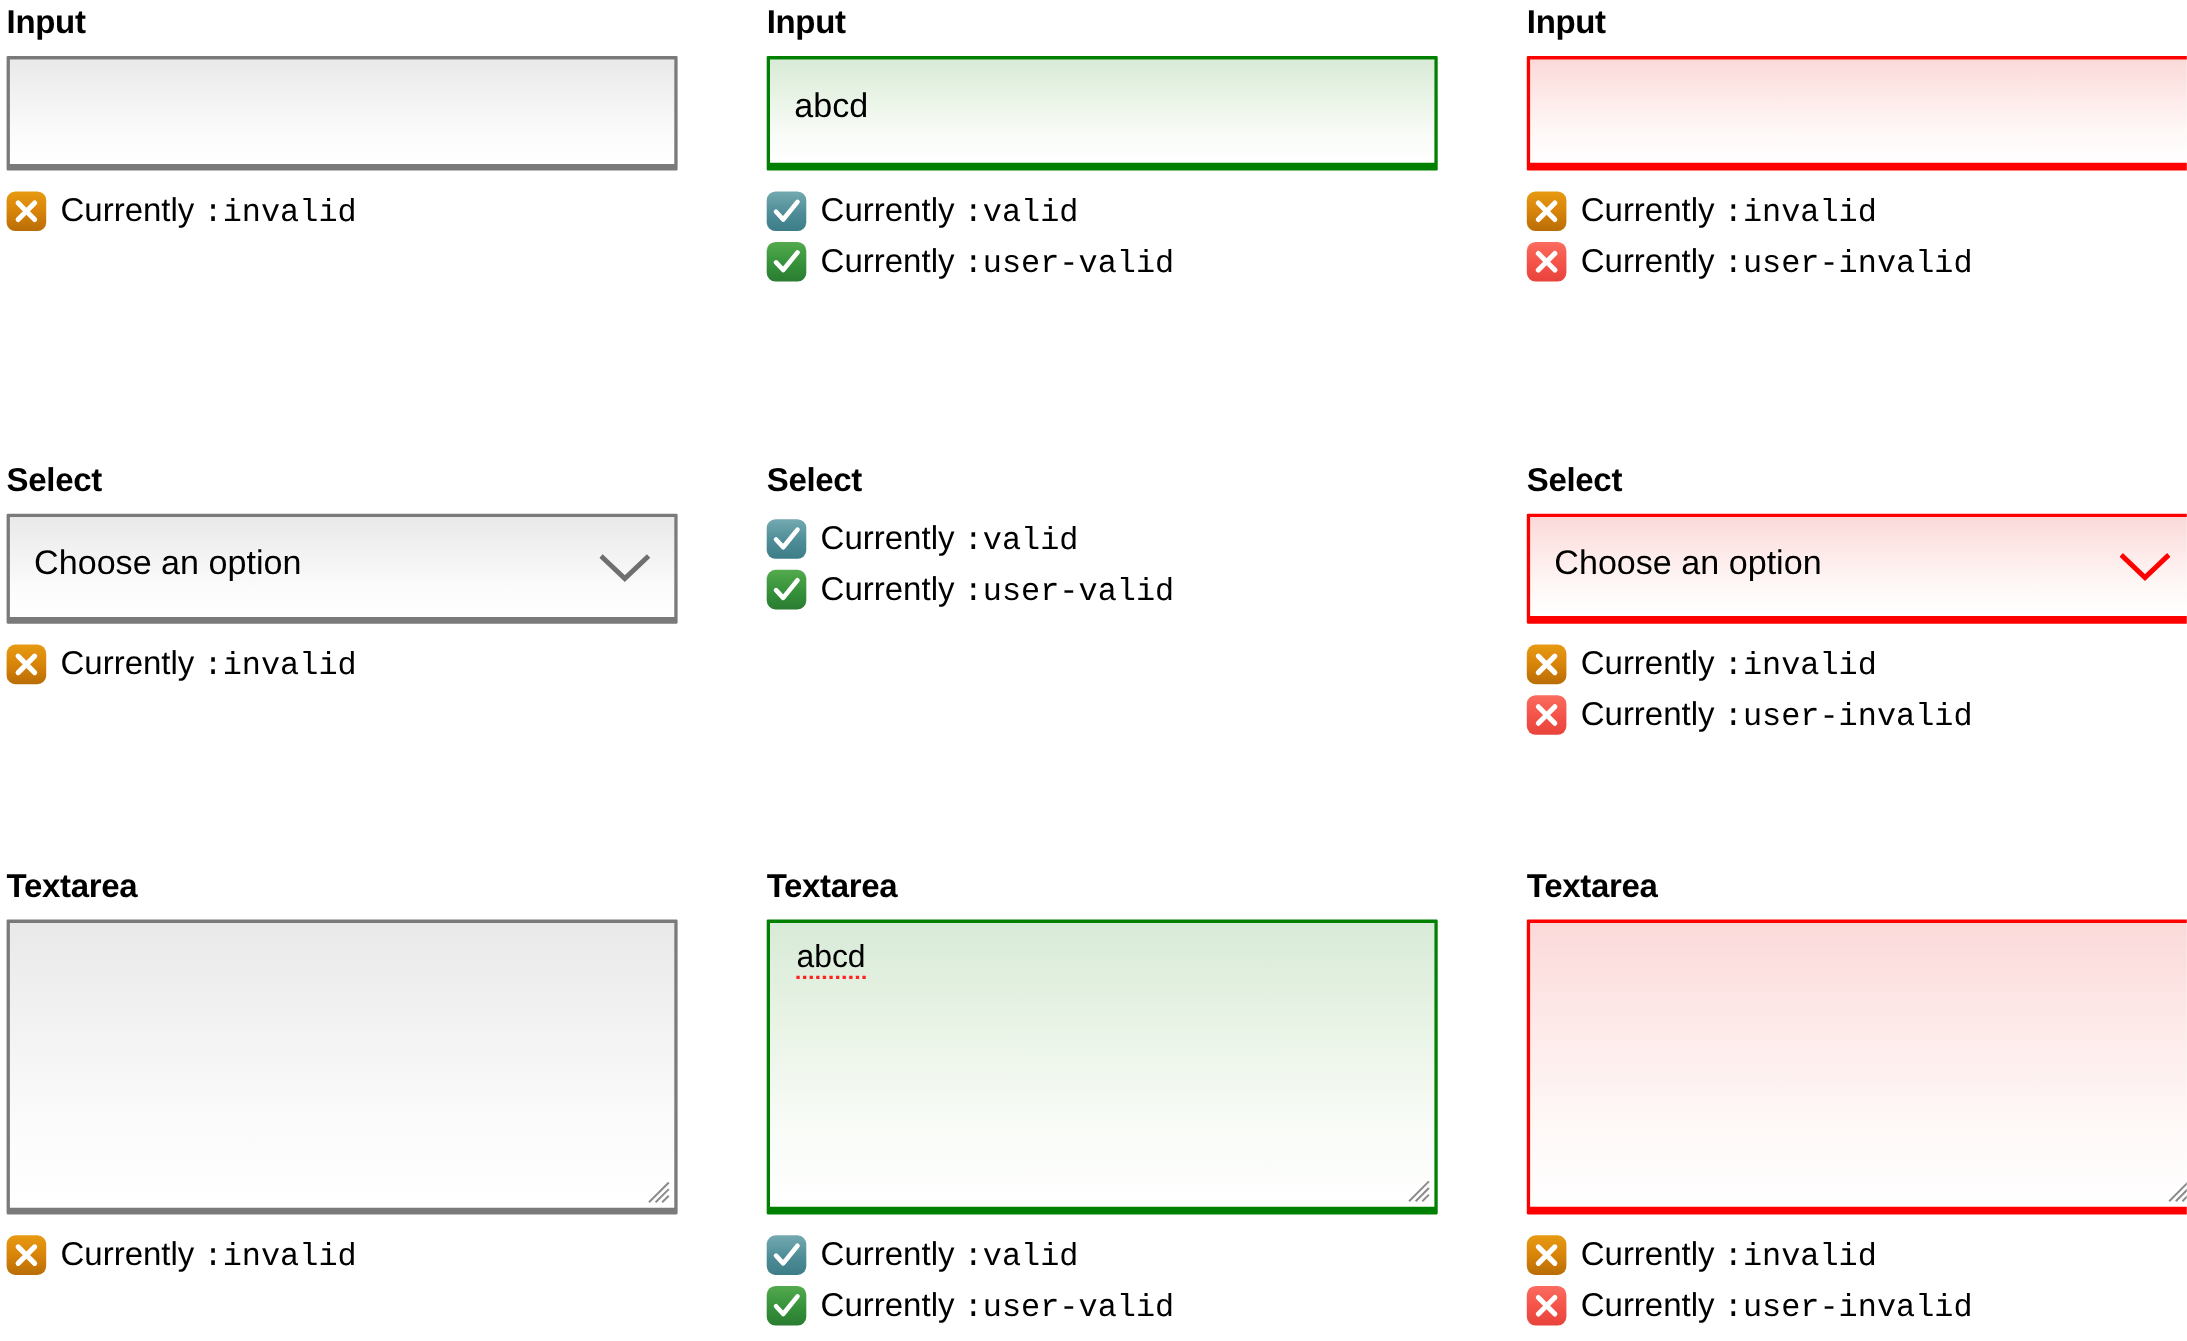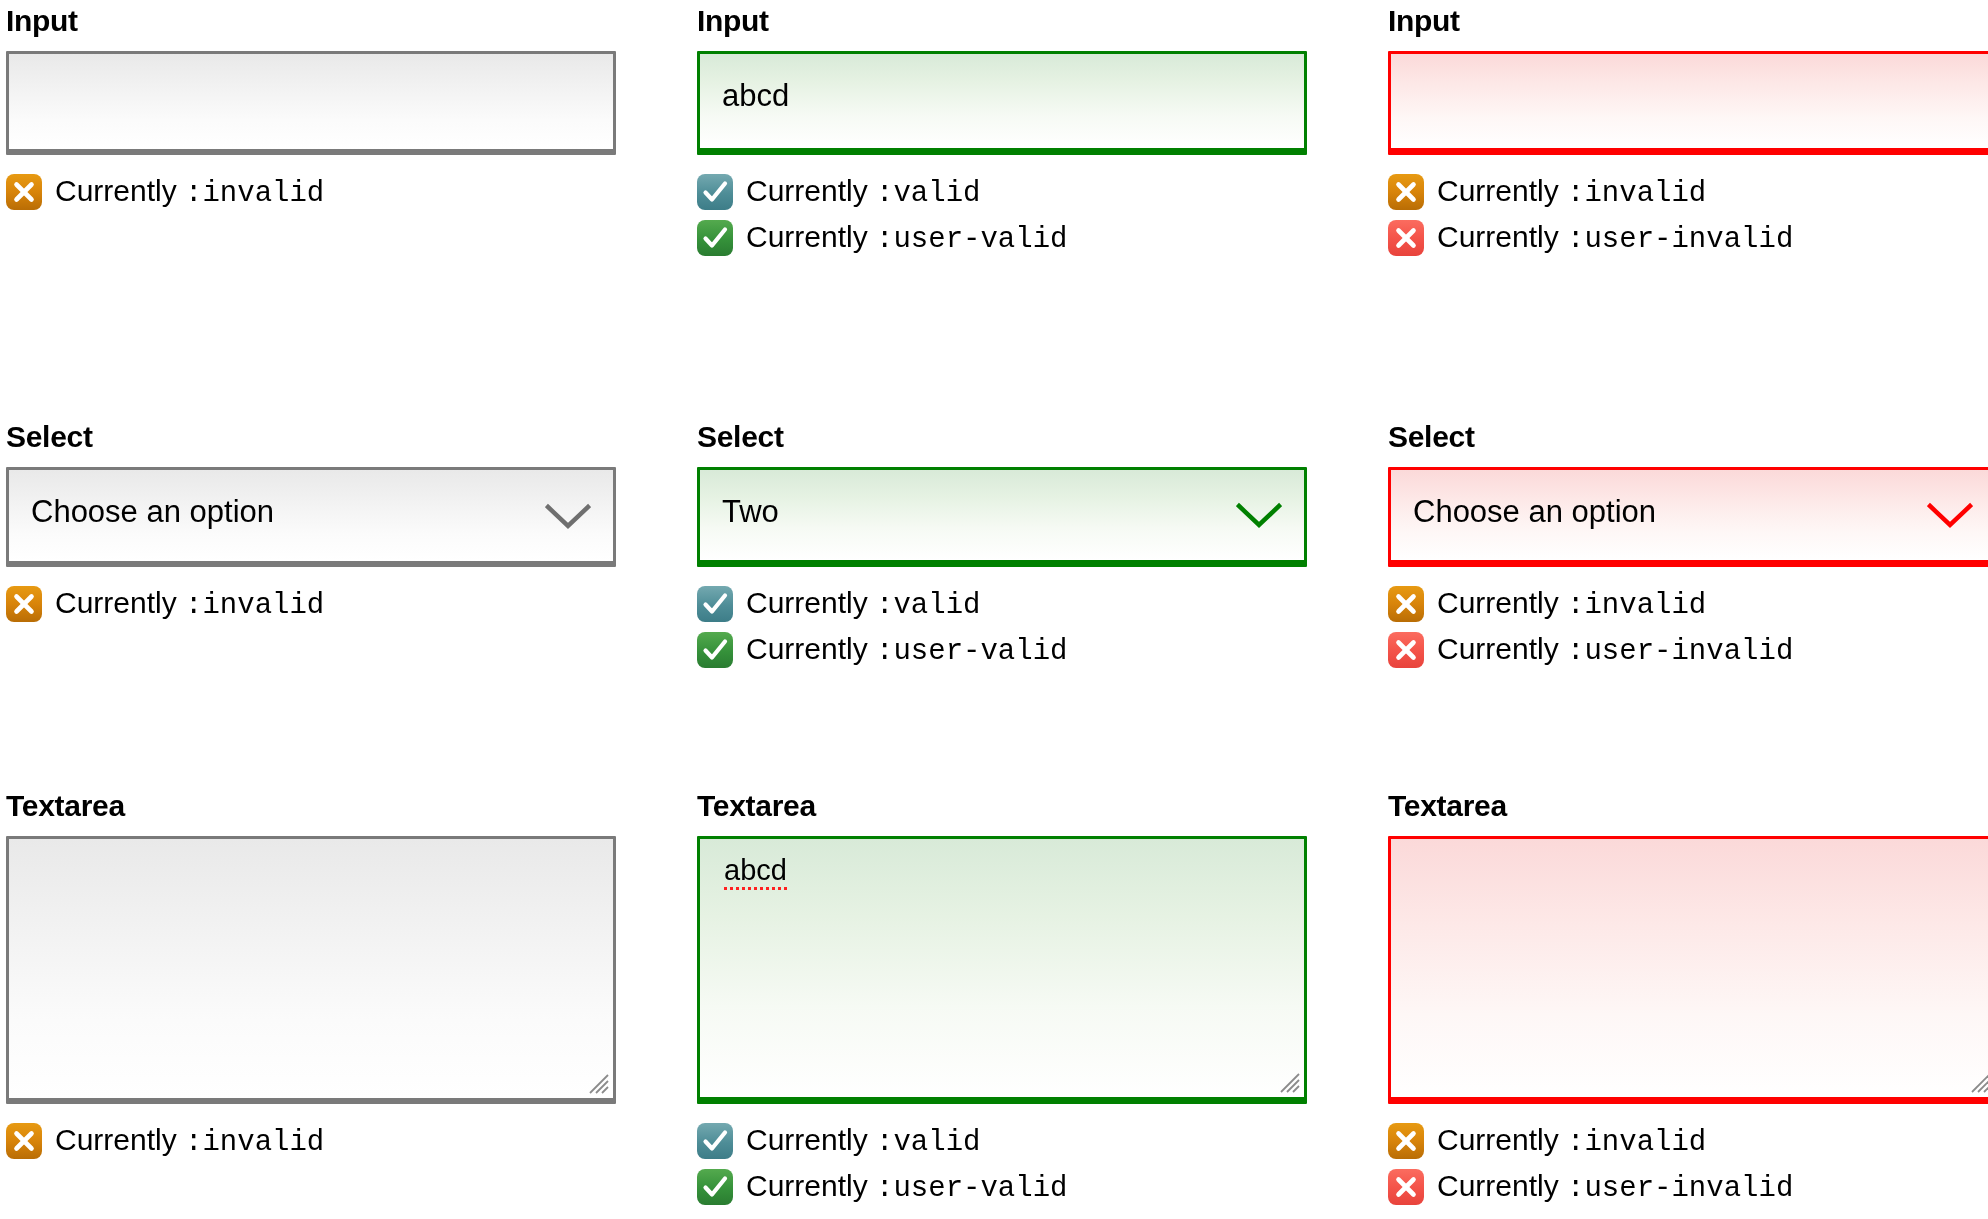--- a/index.html
+++ b/index.html
@@ -240,28 +240,20 @@
             <svg viewBox="0 0 36 36" aria-hidden="true">
               <path d="M8.5 18.5 L15 25.5 L28 9.5" fill="none" stroke="#ffffff" stroke-width="4.2" stroke-linecap="round" stroke-linejoin="round"></path>
             </svg>
           </span>
           <span class="status-text"><span>Currently </span><span class="mono">:user-valid</span></span>
         </div>
       </div>
     </div>
     <div class="cell col-2 row-2">
       <h2 class="label">Select</h2>
-      <div class="field good select-box">
-        <span class="field-text">Two</span>
-        <span class="chevron">
-          <svg viewBox="0 0 46 30" aria-hidden="true">
-            <path d="M3 6 L23 25 L43 6" fill="none" stroke="#008000" stroke-width="4.5" stroke-linecap="square" stroke-linejoin="miter"></path>
-          </svg>
-        </span>
-      </div>
       <div class="status-list">
         <div class="status-line">
           <span class="badge teal">
             <svg viewBox="0 0 36 36" aria-hidden="true">
               <path d="M8.5 18.5 L15 25.5 L28 9.5" fill="none" stroke="#ffffff" stroke-width="4.2" stroke-linecap="round" stroke-linejoin="round"></path>
             </svg>
           </span>
           <span class="status-text"><span>Currently </span><span class="mono">:valid</span></span>
         </div>
         <div class="status-line">

